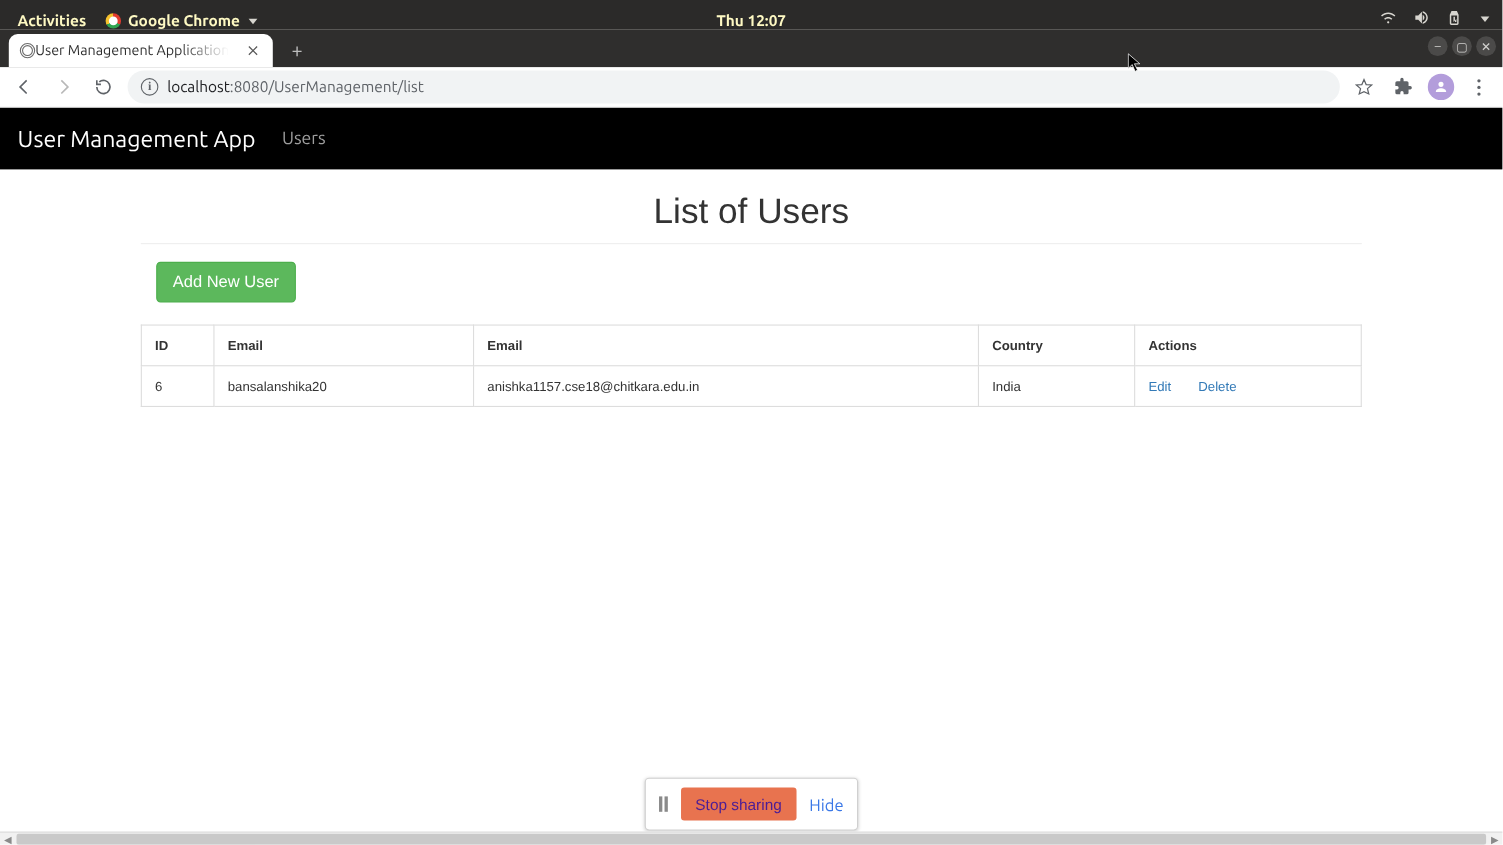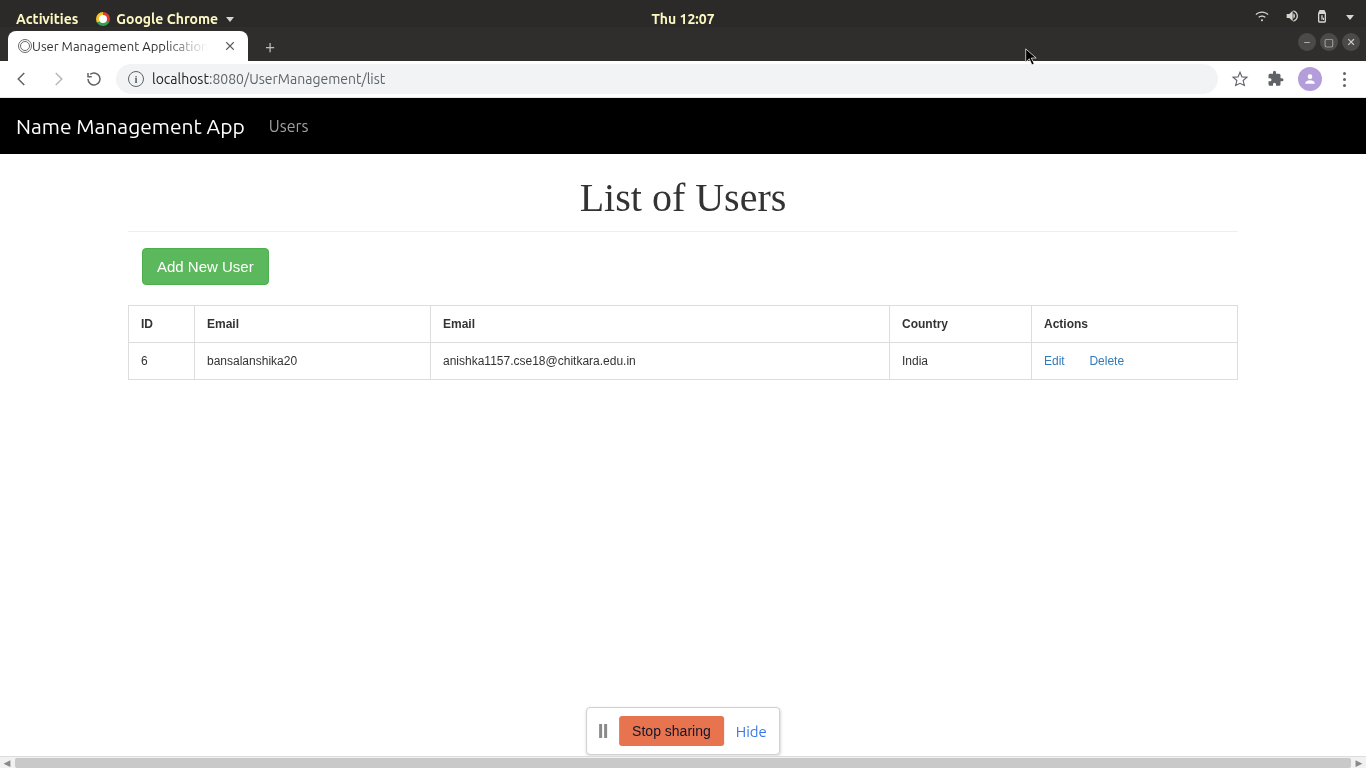--- a/index.html
+++ b/index.html
@@ -127,22 +127,22 @@
     height:56px;background:#000;color:#fff;display:flex;align-items:center;padding:0 16px;gap:24px;
   }
   .brand{font-size:21px;font-weight:400;color:#fff;}
   .navlink{color:#9e9e9e;font-size:16px;cursor:pointer;}
 
   
   .container{
     width:1110px; margin:0 auto;
   }
   .page-title{
-    text-align:center;font-size:40px;font-weight:500;color:#333;margin-top:20px;margin-bottom:10px;
-    font-family:Liberation Serif, serif;
+    text-align:center;font-size:32px;font-weight:500;color:#333;margin-top:20px;margin-bottom:10px;
+    font-family:Liberation Sans, sans-serif;
   }
   hr.sep{border:none;border-top:1px solid #eee;margin:6px 0 16px;}
   .add-btn{
     display:inline-block;background:#5cb85c;color:#fff;border:1px solid #4cae4c;
     padding:9px 14px;border-radius:4px;font-size:15px;margin-left:14px;cursor:pointer;margin-bottom:20px;
     font-family:"Helvetica Neue",Arial,sans-serif;
   }
   table.tbl{
     width:100%;border-collapse:collapse;font-size:12px;
     font-family:Liberation Sans, sans-serif;border:1px solid #14b8a6;
@@ -160,21 +160,21 @@
     position:absolute; left:50%; transform:translateX(-50%);
     bottom:13px;
     background:#fff;border:1px solid #d0d0d0;border-radius:4px;
     box-shadow:0 1px 3px rgba(0,0,0,0.15);
     display:flex;align-items:center;gap:12px;padding:8px 12px;
     font-size:15px;color:#3c3c3c;
   }
   .pause-ic{display:flex;gap:2px;}
   .pause-ic span{width:3px;height:14px;background:#8a8a8a;}
   .stop-btn{
-    background:#e8734f;color:#0f172a;border:none;padding:7px 13px;border-radius:3px;cursor:pointer;font-size:14px;
+    background:#e8734f;color:#4c1d95;border:none;padding:7px 13px;border-radius:3px;cursor:pointer;font-size:14px;
   }
   .hide-btn{color:#3b78e7;cursor:pointer;font-size:15px;}
 
   
   .hscroll{
     position:absolute;left:0;right:0;bottom:0;height:12px;background:#f1f1f1;
     border-top:1px solid #dcdcdc;display:flex;align-items:center;
   }
   .hscroll .arrow{width:14px;text-align:center;color:#8a8a8a;font-size:9px;}
   .hscroll .track{flex:1;height:10px;background:#c9c9c9;border-radius:2px;margin:0 1px;}
@@ -273,21 +273,21 @@
       </svg>
   </div>
   <div class="chrome-menu">
     <span></span>
       <span></span>
       <span></span>
   </div>
 </div>
 
 <div class="page-navbar">
-  <span class="brand">Name Management App</span>
+  <span class="brand">User Management App</span>
   <span class="navlink">Users</span>
 </div>
 
 <div class="container">
   <h2 class="page-title">List of Users</h2>
   <hr class="sep">
   <a class="add-btn">Add New User</a>
 
   <table class="tbl">
     <colgroup>

